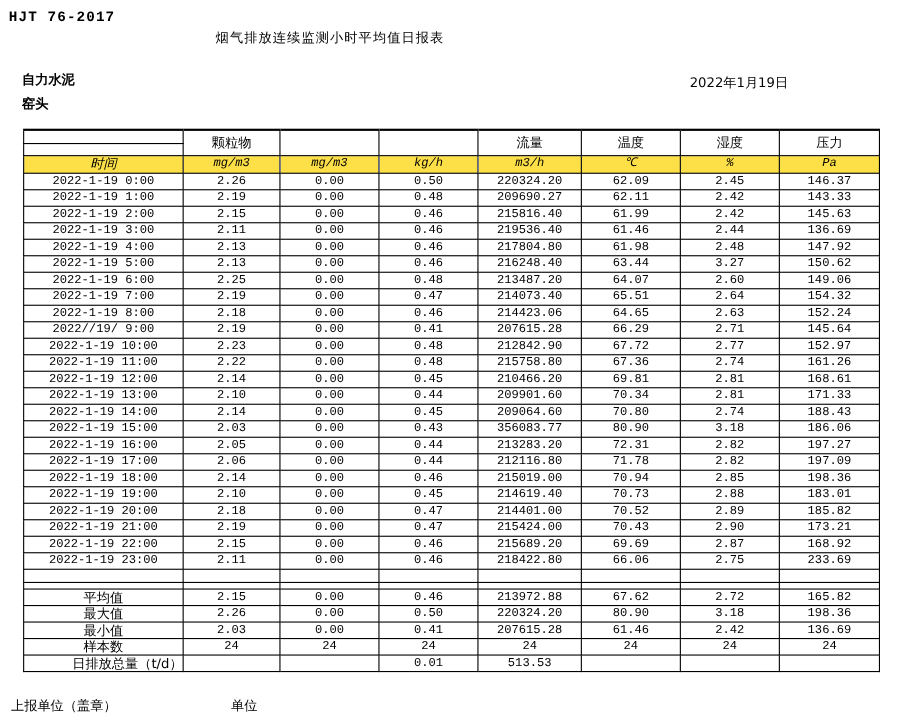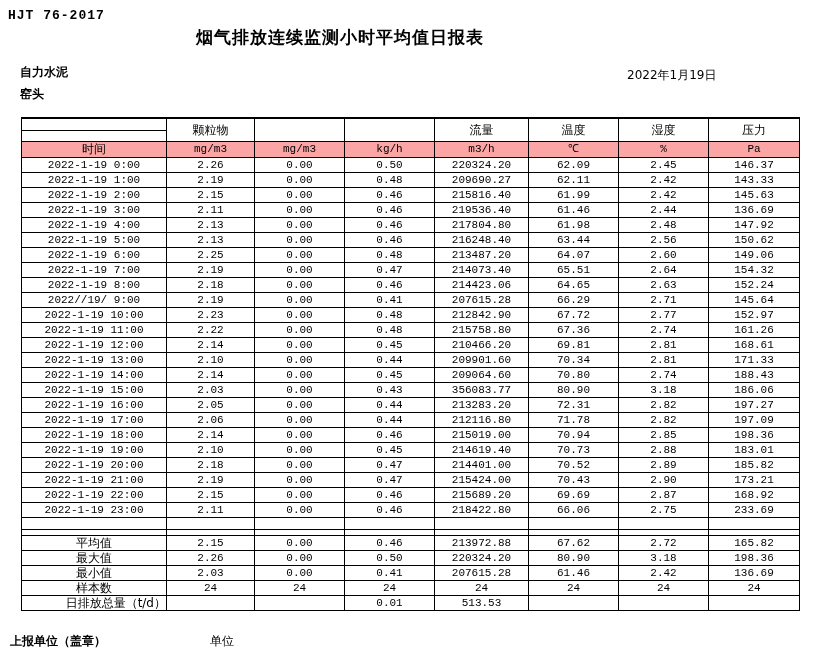--- a/index.html
+++ b/index.html
@@ -7,47 +7,47 @@
     width:819px;height:655px;position:relative;background:#ffffff;color:#000;
     font-family:"DejaVu Sans", sans-serif;overflow:hidden;
   }
   .doc-code{
     position:absolute;left:8px;top:8px;
     font-family:"Liberation Mono", monospace;
     font-weight:bold;font-size:13px;letter-spacing:1px;text-align:center;
   }
   .title{
     position:absolute;left:196px;top:26px;
-    font-size:17px;font-weight:bold;letter-spacing:1px;
+    font-size:12px;font-weight:normal;letter-spacing:1px;
   }
   .company{position:absolute;left:20px;top:64px;font-size:12px;font-weight:bold;}
   .station{position:absolute;left:20px;top:86px;font-size:12px;font-weight:bold;}
   .report-date{position:absolute;left:627px;top:67px;font-size:12px;}
   table.report{
     position:absolute;left:21px;top:117px;
     border-collapse:collapse;table-layout:fixed;width:778px;
     font-family:"Liberation Mono", monospace;font-size:11px;
   }
   table.report td{
     border:1px solid #000;text-align:center;padding:0;
     height:14px;line-height:14px;white-space:nowrap;overflow:hidden;
   }
   table.report tr.h1 td{height:10px;line-height:10px;border-top-width:2px;text-align:center;}
   table.report tr.h1 td[rowspan]{height:22px;line-height:22px;font-family:"DejaVu Sans", sans-serif;font-size:12px;}
   table.report tr.h1b td{height:10px;line-height:10px;}
   table.report tr.unit-row td{
-    background:#fca5a5;height:15px;line-height:15px;font-size:11px;
+    background:#fde047;height:15px;line-height:15px;font-size:11px;font-style:italic;
   }
   table.report tr.unit-row td.time-h{font-family:"DejaVu Sans", sans-serif;font-size:12px;}
   table.report tr.gap td{height:11px;}
   table.report tr.gap2 td{height:5px;line-height:5px;}
   table.report td.sum-label{font-family:"DejaVu Sans", sans-serif;font-size:12px;}
   table.report td.sum-label.left{text-align:right;padding-left:8px;}
   .note1{position:absolute;left:8px;top:614px;font-size:12px;margin-top:45px;}
-  .note2{position:absolute;left:10px;top:633px;font-size:12px;font-weight:bold;}
+  .note2{position:absolute;left:10px;top:633px;font-size:12px;}
   .note3{position:absolute;left:210px;top:633px;font-size:12px;}
 </style>
 </head>
 <body>
 
 <div class="doc-code">HJT 76-2017</div>
 <div class="title">烟气排放连续监测小时平均值日报表</div>
 <div class="company">自力水泥</div>
 <div class="station">窑头</div>
 <div class="report-date">2022年1月19日</div>
@@ -139,21 +139,21 @@
         <td>2.48</td>
         <td>147.92</td>
       </tr>
       <tr>
         <td>2022-1-19 5:00</td>
         <td>2.13</td>
         <td>0.00</td>
         <td>0.46</td>
         <td>216248.40</td>
         <td>63.44</td>
-        <td>2.56</td>
+        <td>3.27</td>
         <td>150.62</td>
       </tr>
       <tr>
         <td>2022-1-19 6:00</td>
         <td>2.25</td>
         <td>0.00</td>
         <td>0.48</td>
         <td>213487.20</td>
         <td>64.07</td>
         <td>2.60</td>

